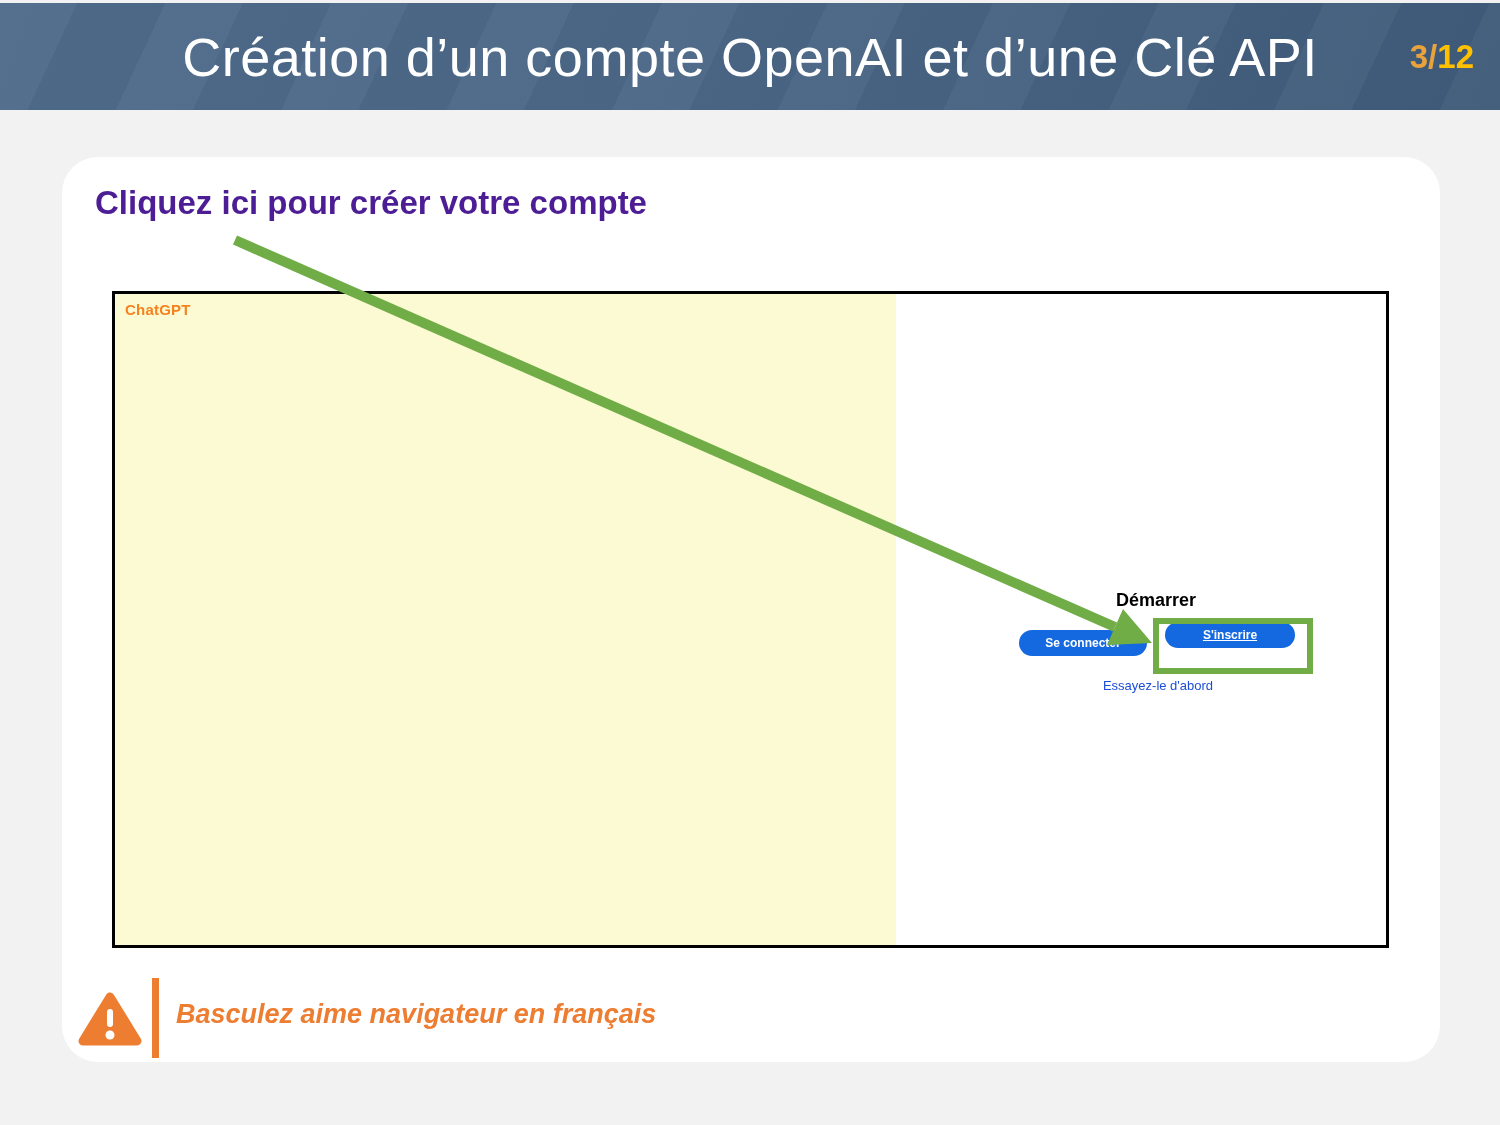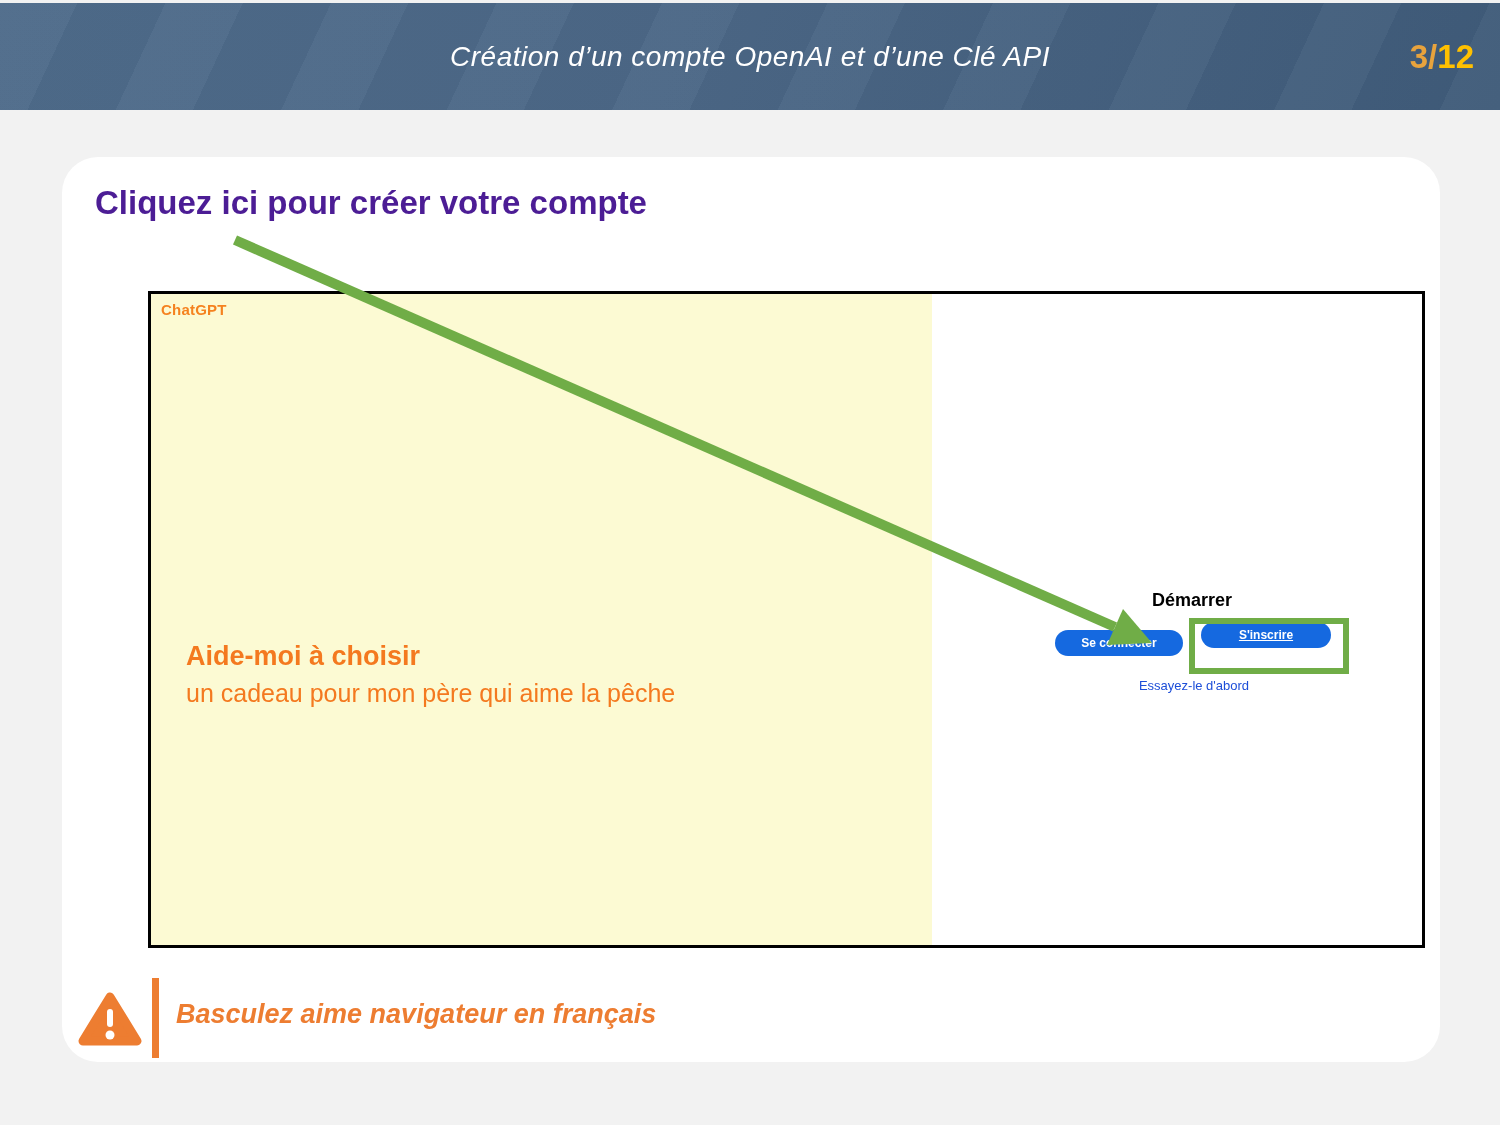--- a/index.html
+++ b/index.html
@@ -13,21 +13,21 @@
 
   
   .header {
     position:absolute; left:0; top:3px; width:1500px; height:107px;
     background:
       repeating-linear-gradient(115deg, rgba(255,255,255,0.03) 0 70px, rgba(0,0,0,0.02) 70px 150px),
       linear-gradient(110deg,#4e6b8a 0%, #4b6786 45%, #3f5b79 100%);
     display:flex; align-items:center; justify-content:center;
   }
   .header-title {
-    color:#ffffff; font-size:28px; font-weight:500; letter-spacing:0.5px;font-style:italic;
+    color:#ffffff; font-size:54px; font-weight:500; letter-spacing:0.5px;
   }
   .page-indicator {
     position:absolute; right:26px; top:50%; transform:translateY(-50%);
     font-size:33px; font-weight:bold;
   }
   .page-prefix { color:#e8a33d; }
   .page-suffix { color:#ffc000; }
 
   
   .card {
@@ -35,21 +35,21 @@
     background:#ffffff; border-radius:36px;
   }
   .instruction-heading {
     position:absolute; left:95px; top:184px;
     font-size:33px; font-weight:600; color:#4c1d95;
   }
 
   
   .shot {
     position:absolute; left:112px; top:291px; width:1277px; height:657px;
-    border:3px solid #000000; background:#ffffff;margin-left:36px;
+    border:3px solid #000000; background:#ffffff;
   }
   .prompt-panel {
     position:absolute; left:0; top:0; width:781px; height:100%;
     background:#fcfad3;
   }
   .chatgpt-logo {
     position:absolute; left:10px; top:7px;
     color:#f5821f; font-weight:bold; font-size:15px; letter-spacing:0.2px;
   }
   .prompt-block { position:absolute; left:35px; top:347px; }
@@ -102,24 +102,20 @@
 
 <div class="card"></div>
 
 <div class="instruction-heading">Cliquez ici pour créer votre compte</div>
 
 <div class="shot">
   <div class="prompt-panel"></div>
 
   <div class="chatgpt-logo">ChatGPT</div>
 
-  <div class="prompt-block">
-    <div class="prompt-title">Aide-moi à choisir</div>
-    <div class="prompt-subtitle">un cadeau pour mon père qui aime la pêche</div>
-  </div>
 
   <div class="get-started-heading">Démarrer</div>
 
   <button class="pill-btn login-btn">Se connecter</button>
   <button class="pill-btn signup-btn">S'inscrire</button>
 
   <div class="signup-highlight-box"></div>
 
   <div class="try-first-label">Essayez-le d'abord</div>
 </div>

